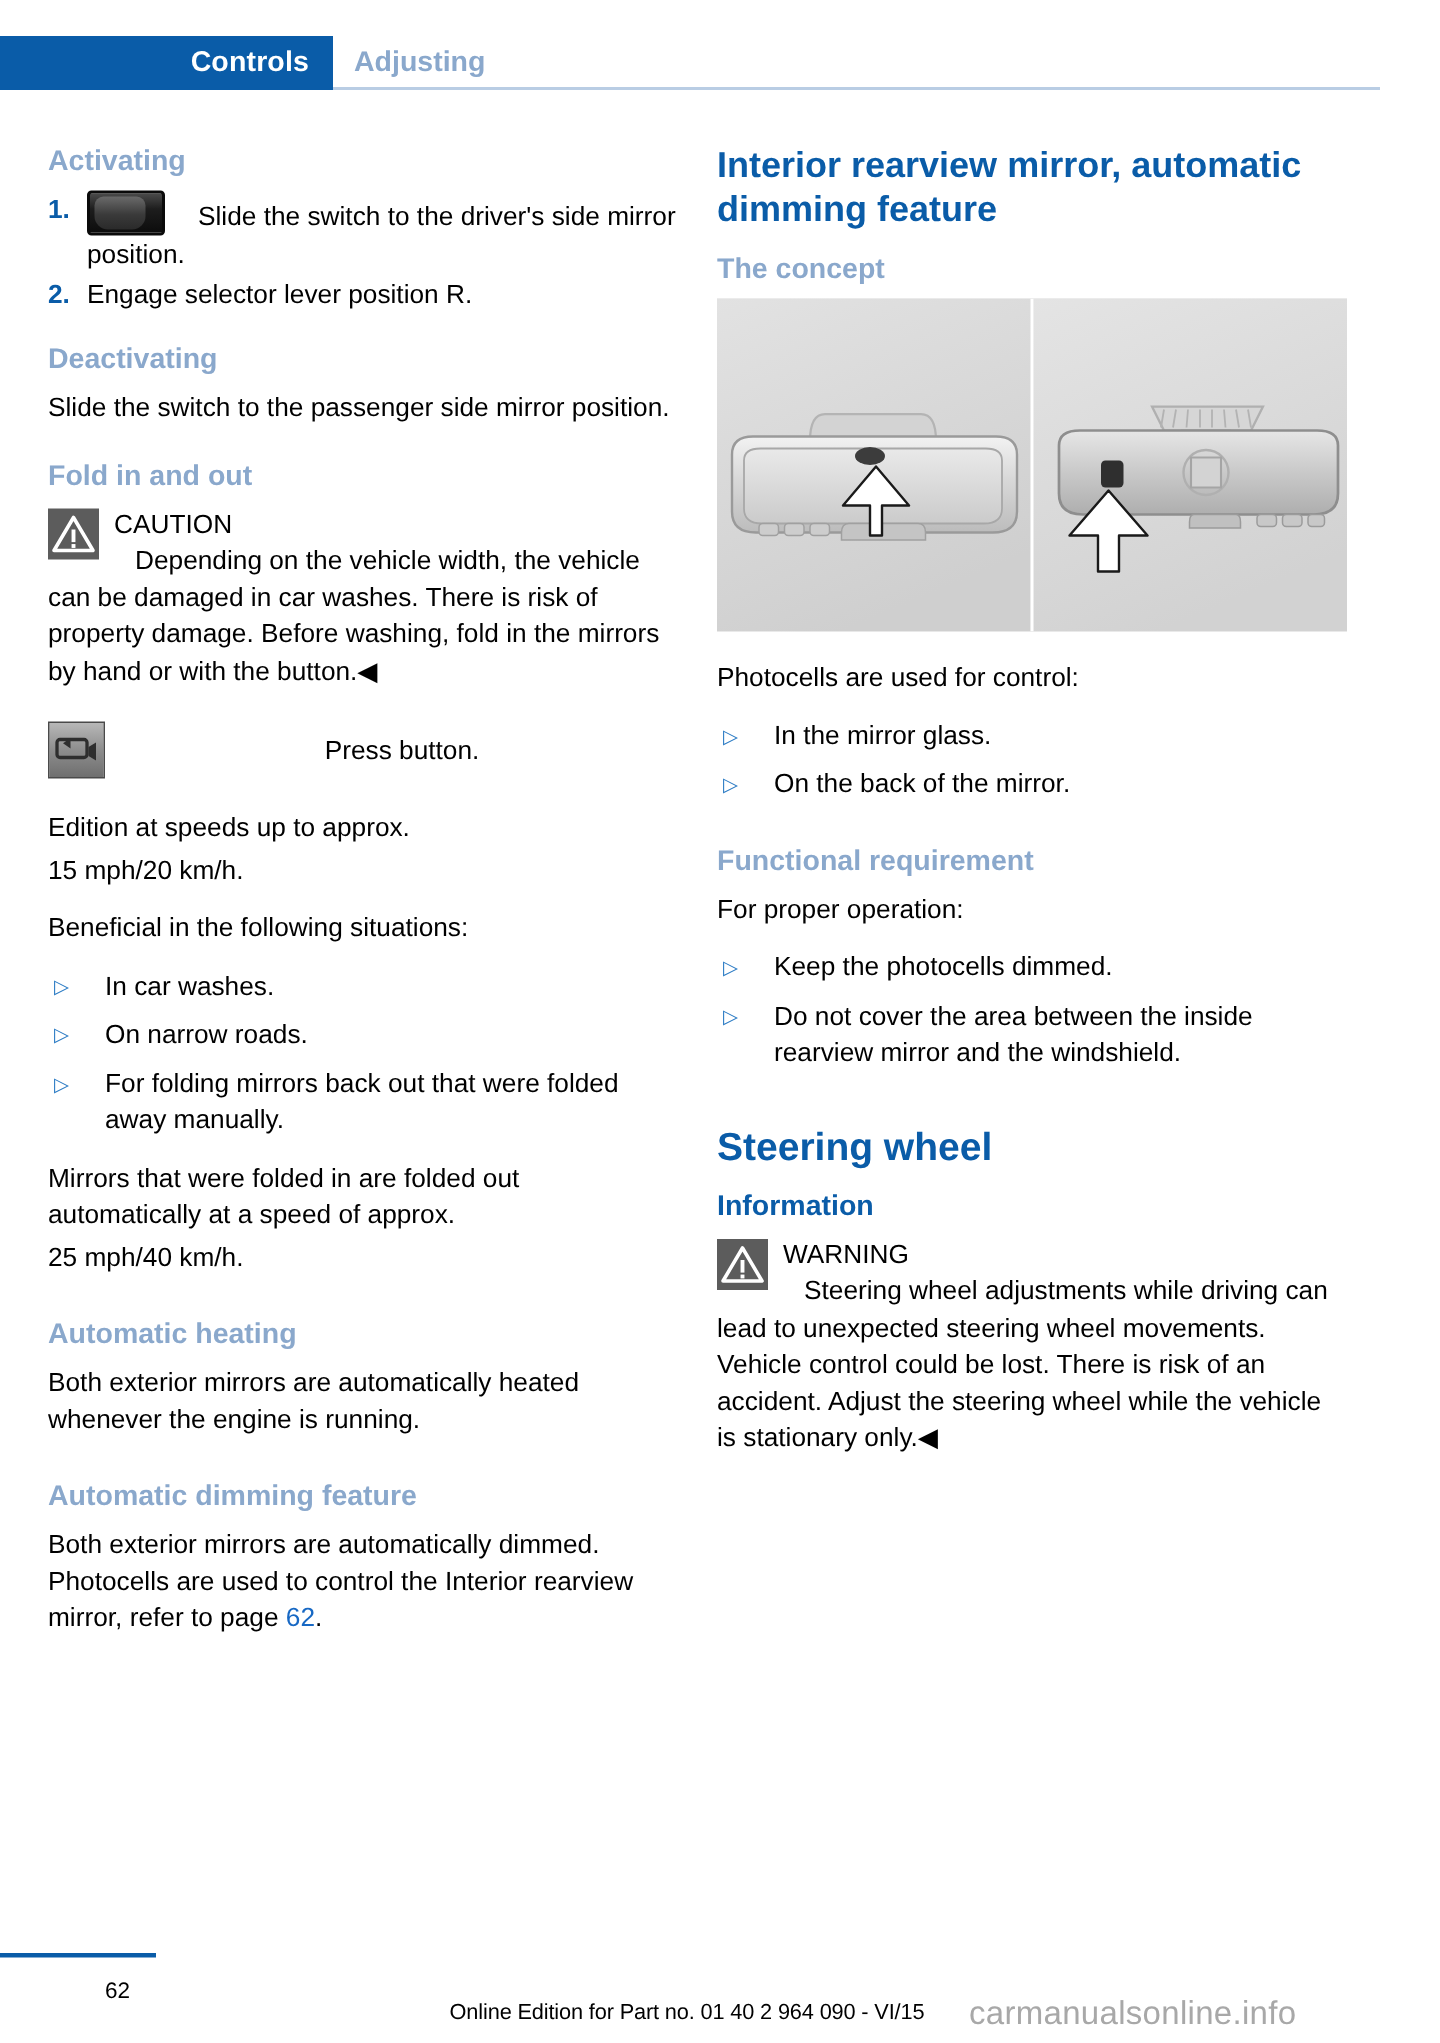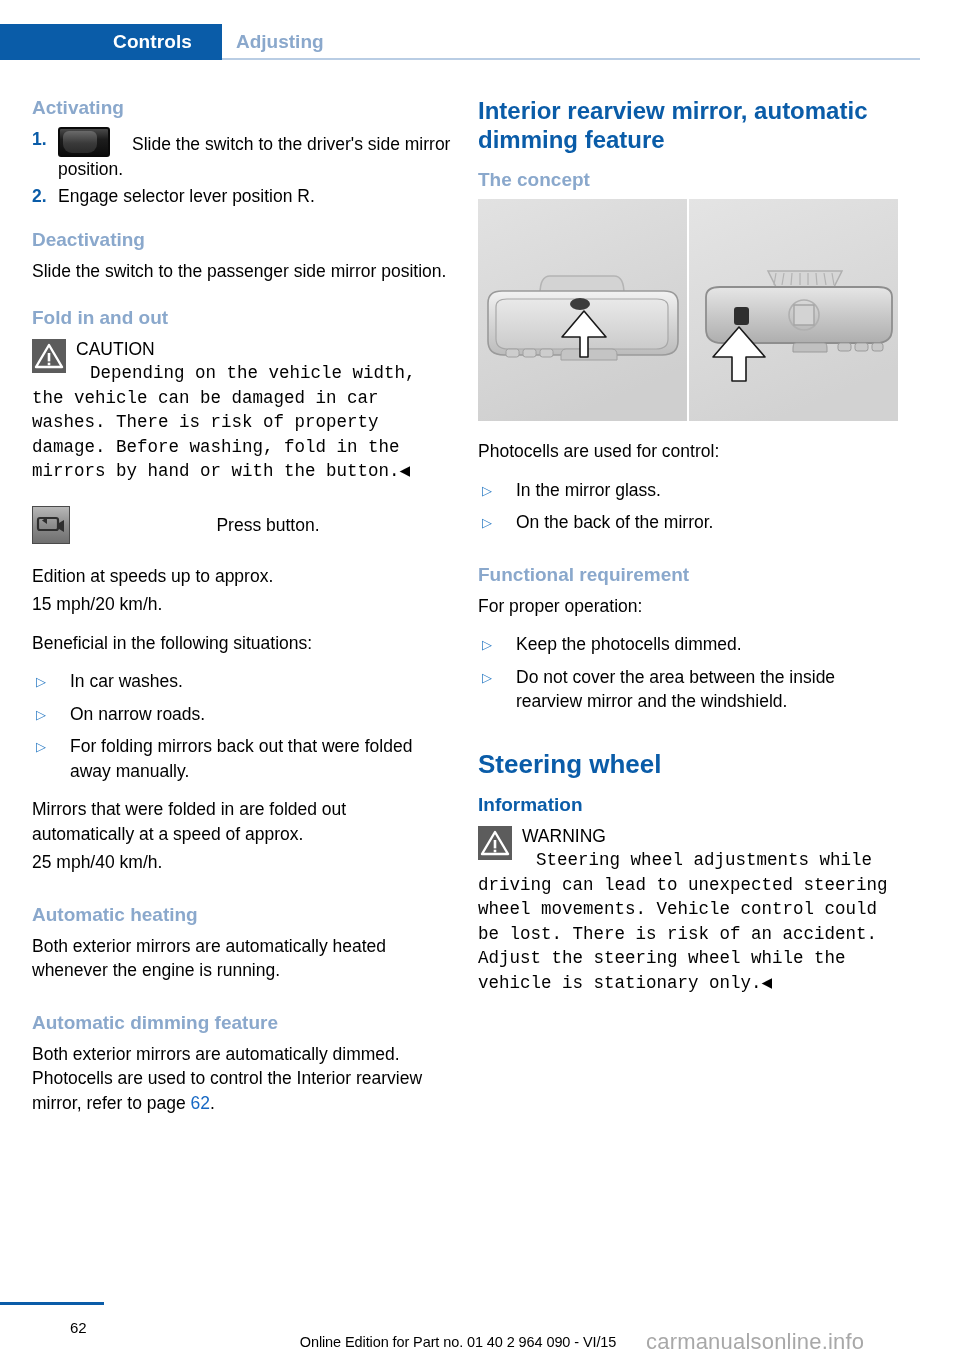--- a/index.html
+++ b/index.html
@@ -29,21 +29,21 @@
     left: 0;
     top: 0;
     width: 222px;
     height: 36px;
     background: #0a5ca8;
     color: #ffffff;
     font-size: 19px;
     font-weight: bold;
     text-align: right;
     line-height: 36px;
-    padding-right: 30px;
+    padding-right: 16px;
     box-sizing: border-box;
     letter-spacing: 0.1px;
   }
   .header-tab-inactive {
     position: absolute;
     left: 236px;
     top: 0;
     height: 36px;
     line-height: 36px;
     color: #8aa8cc;
@@ -183,21 +183,20 @@
     font-size: 17.5px;
     line-height: 24.5px;
     margin: 0;
     padding-left: 36px;
   }
   .alert-text {
     font-size: 17.5px;
     line-height: 24.5px;
     margin: 0;
     text-indent: 14px;
-    font-family: Liberation Mono, monospace;
   }
   .alert-clear { clear: both; }
 
   
   .btnrow {
     margin: 0 0 20px 0;
     min-height: 38px;
     text-align: center;
   }
   .btn-icon {

